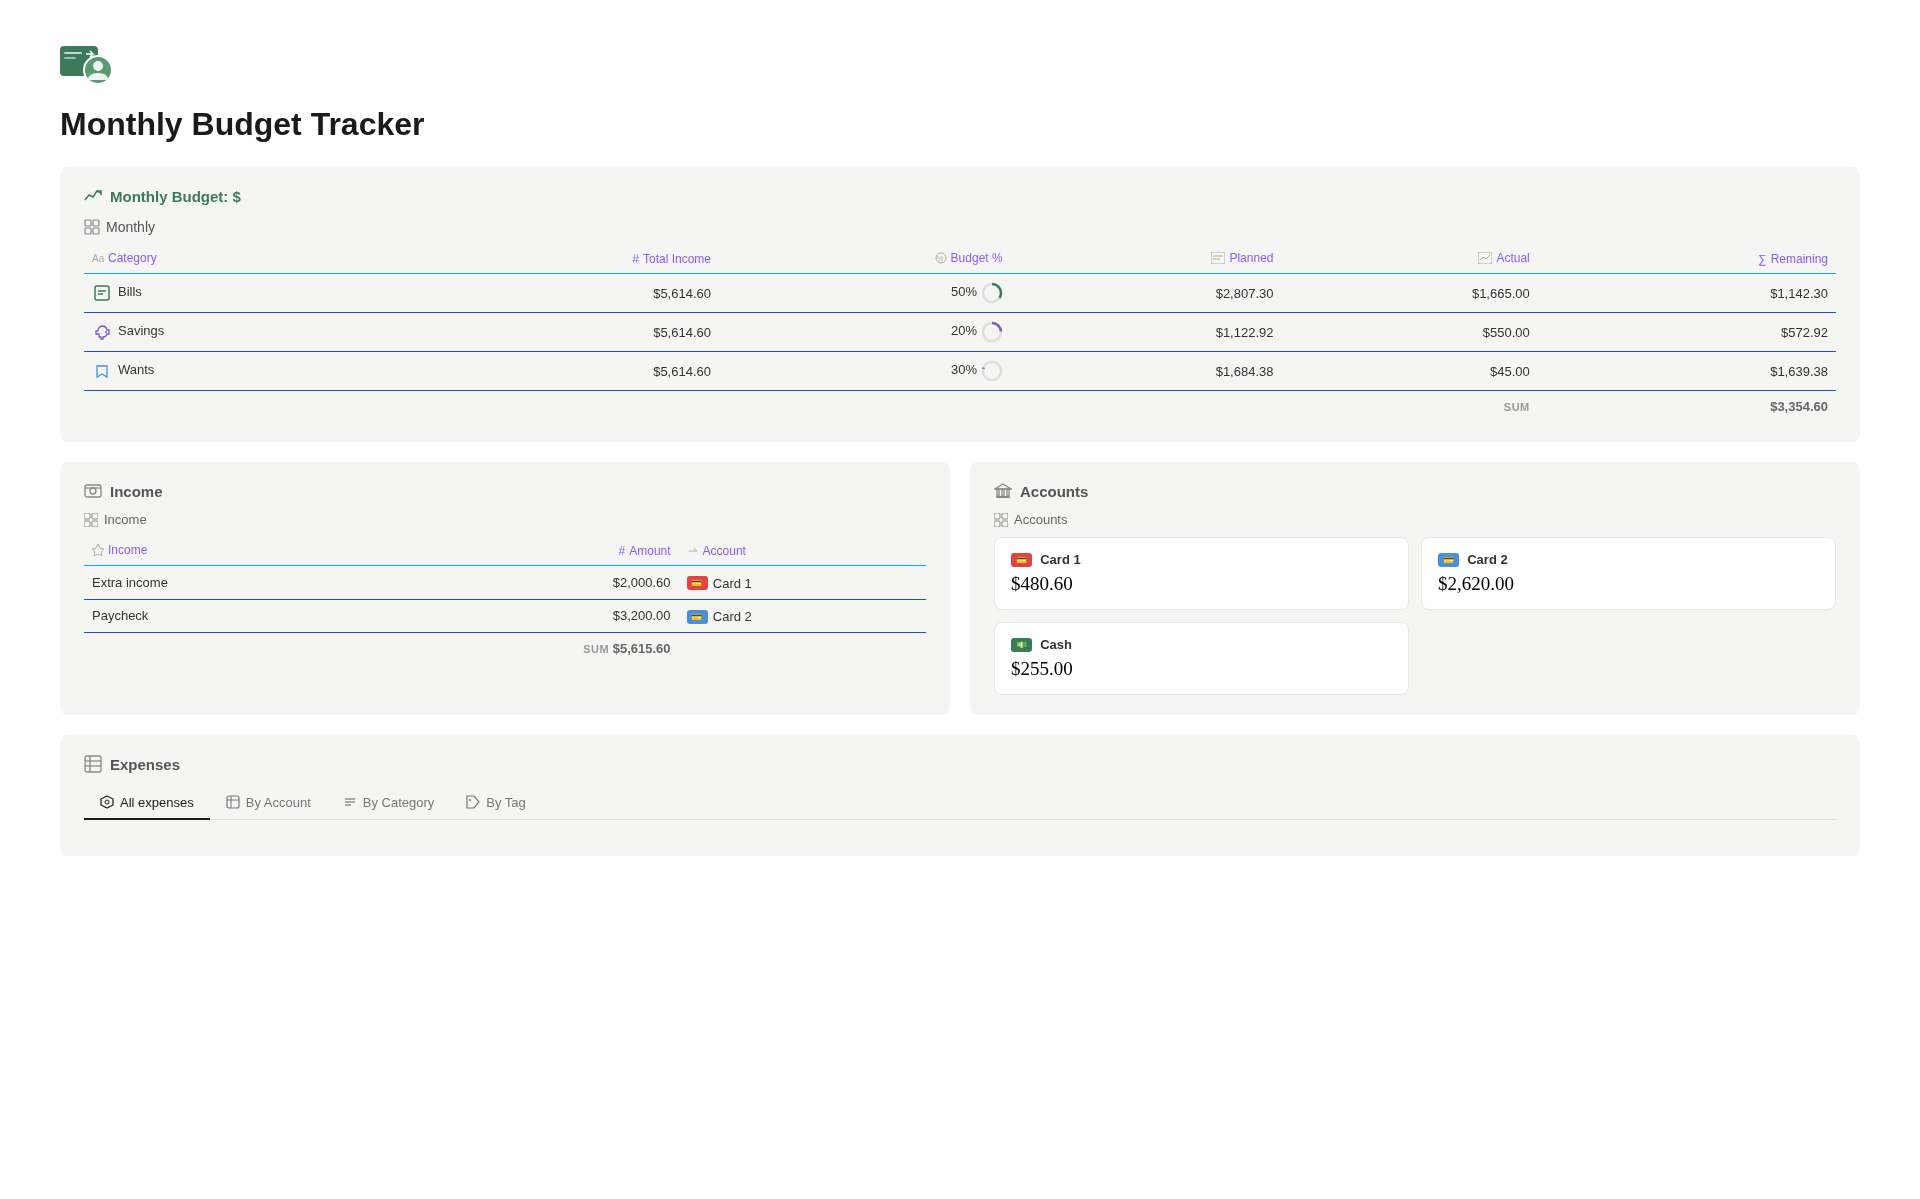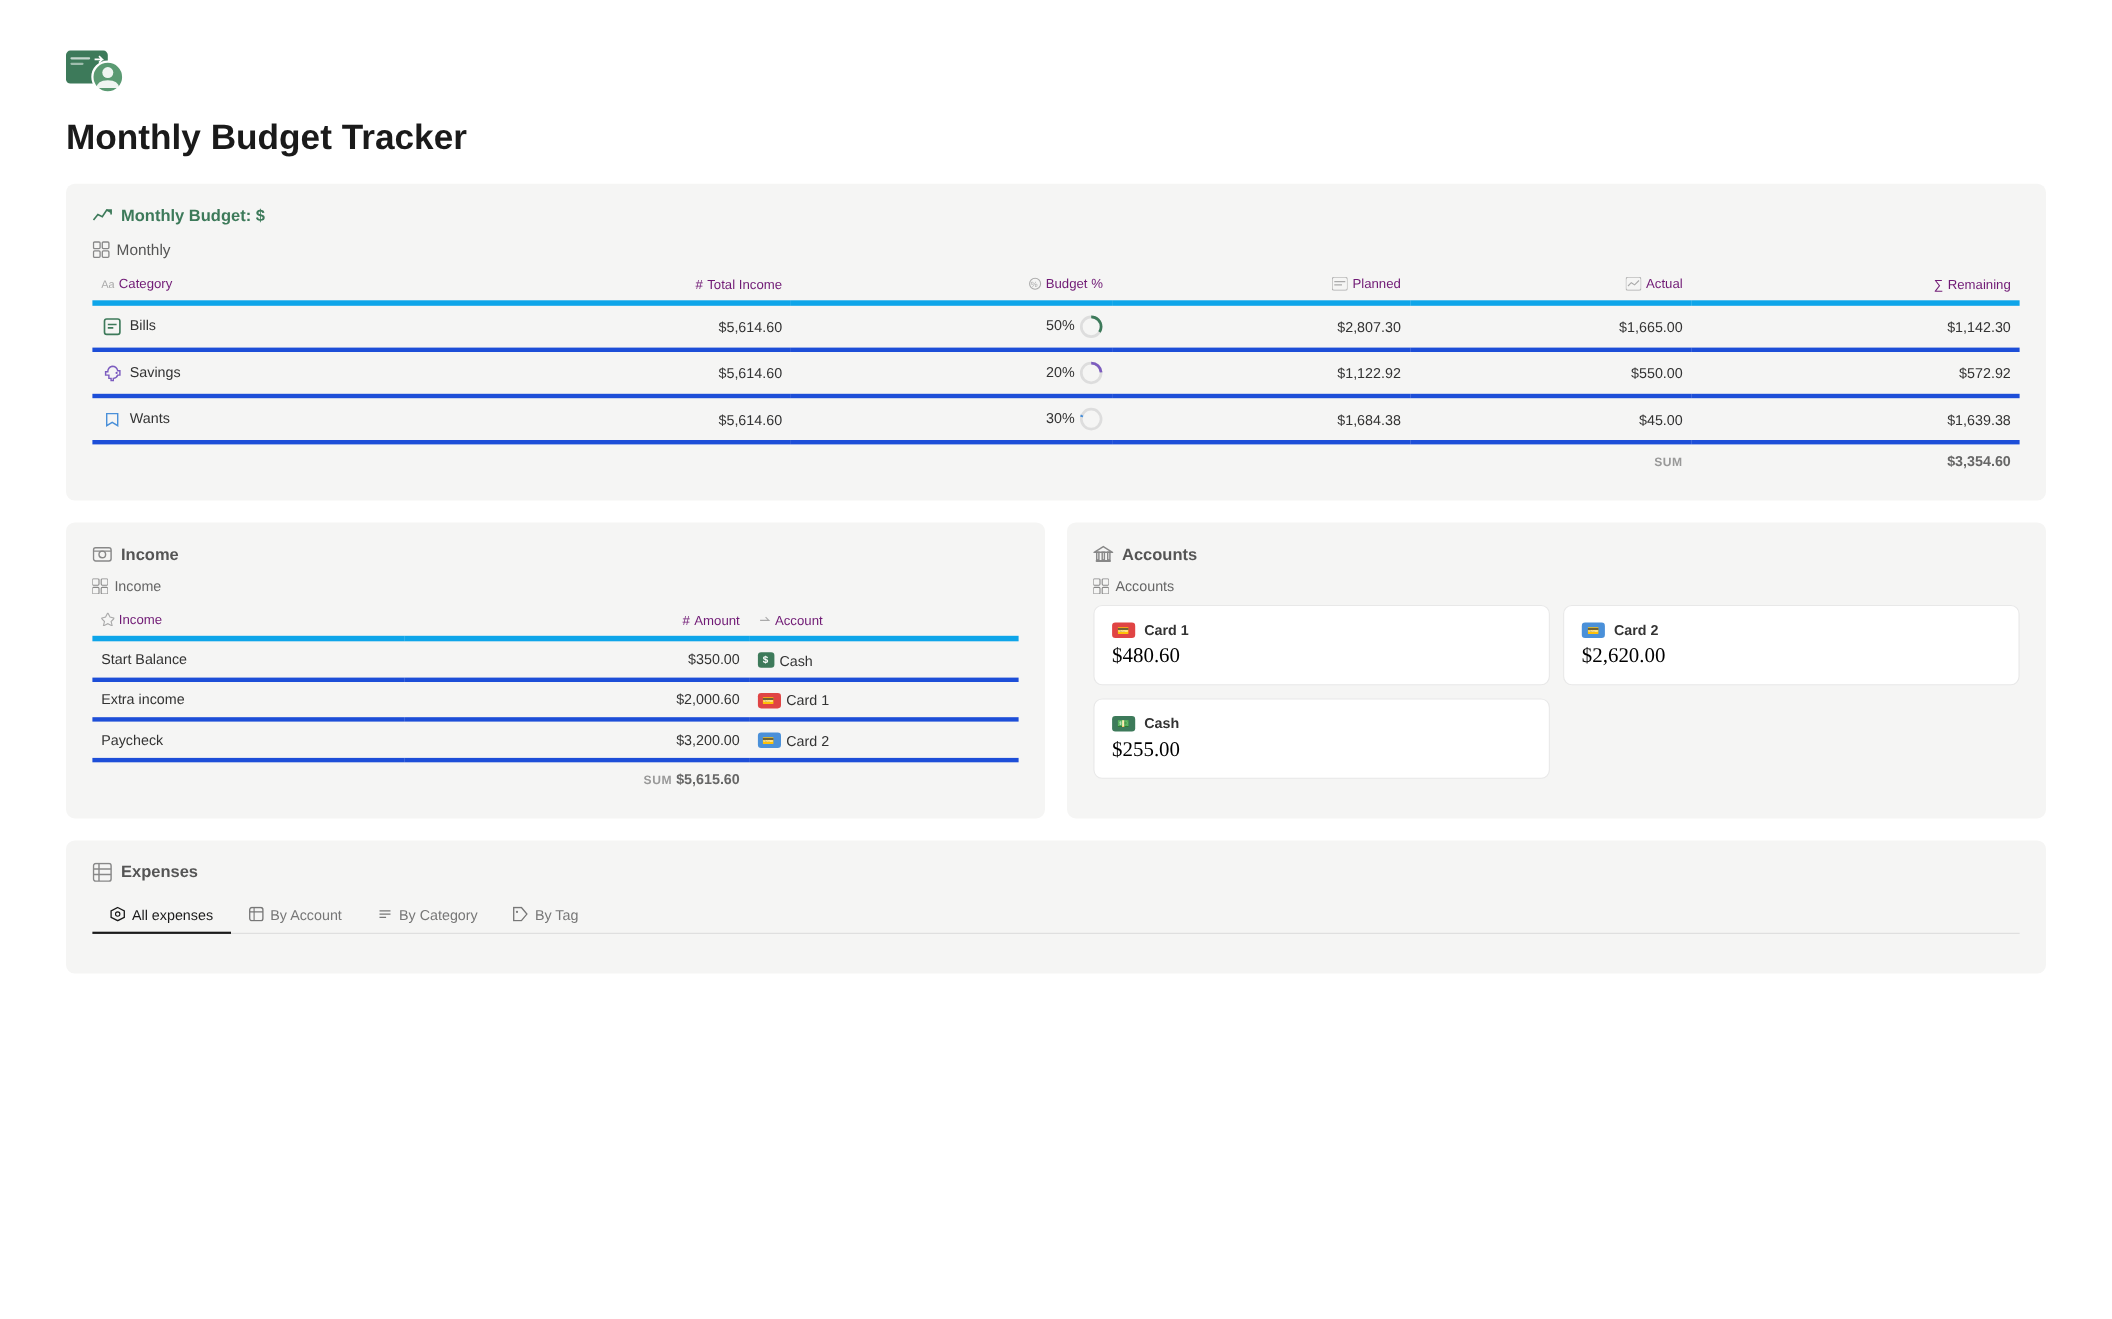--- a/index.html
+++ b/index.html
@@ -51,29 +51,29 @@
       margin-bottom: 10px;
     }
     .data-table {
       width: 100%;
       border-collapse: collapse;
     }
     .data-table th {
       text-align: left;
       font-size: 12px;
       font-weight: 500;
-      color: #701a75;
+      color: #8b5cf6;
       padding: 6px 8px;
-      border-bottom: 5px solid #0ea5e9;
+      border-bottom: 1px solid #0ea5e9;
     }
     .data-table td {
       padding: 8px 8px;
       font-size: 13px;
       color: #333;
-      border-bottom: 4px solid #1d4ed8;
+      border-bottom: 1px solid #1d4ed8;
       vertical-align: middle;
     }
     .data-table .col-amount { text-align: right; }
     .data-table .col-pct { text-align: right; }
     .data-table .sum-row td {
       border-top: 1px solid #ccc;
       font-weight: 600;
       font-size: 13px;
       color: #666;
       border-bottom: none;
@@ -443,30 +443,20 @@
             <span style="display:inline-flex;align-items:center;gap:4px;">
               <svg width="12" height="10" viewBox="0 0 12 10">
                   <polyline points="2,5 10,5 7,2 M10,5 7,8" stroke="#aaa" stroke-width="1" fill="none"></polyline>
                 </svg>
               <span>Account</span>
             </span>
           </th>
         </tr>
       </thead>
       <tbody id="income-tbody">
-      <tr>
-    <td>Start Balance</td>
-    <td class="col-amount">$350.00</td>
-    <td>
-      <span class="account-tag">
-        <span class="badge-cash">$</span>
-        Cash
-      </span>
-    </td>
-  </tr>
           <tr>
     <td>Extra income</td>
     <td class="col-amount">$2,000.60</td>
     <td>
       <span class="account-tag">
         <span class="badge-card1">💳</span>
         Card 1
       </span>
     </td>
   </tr>

